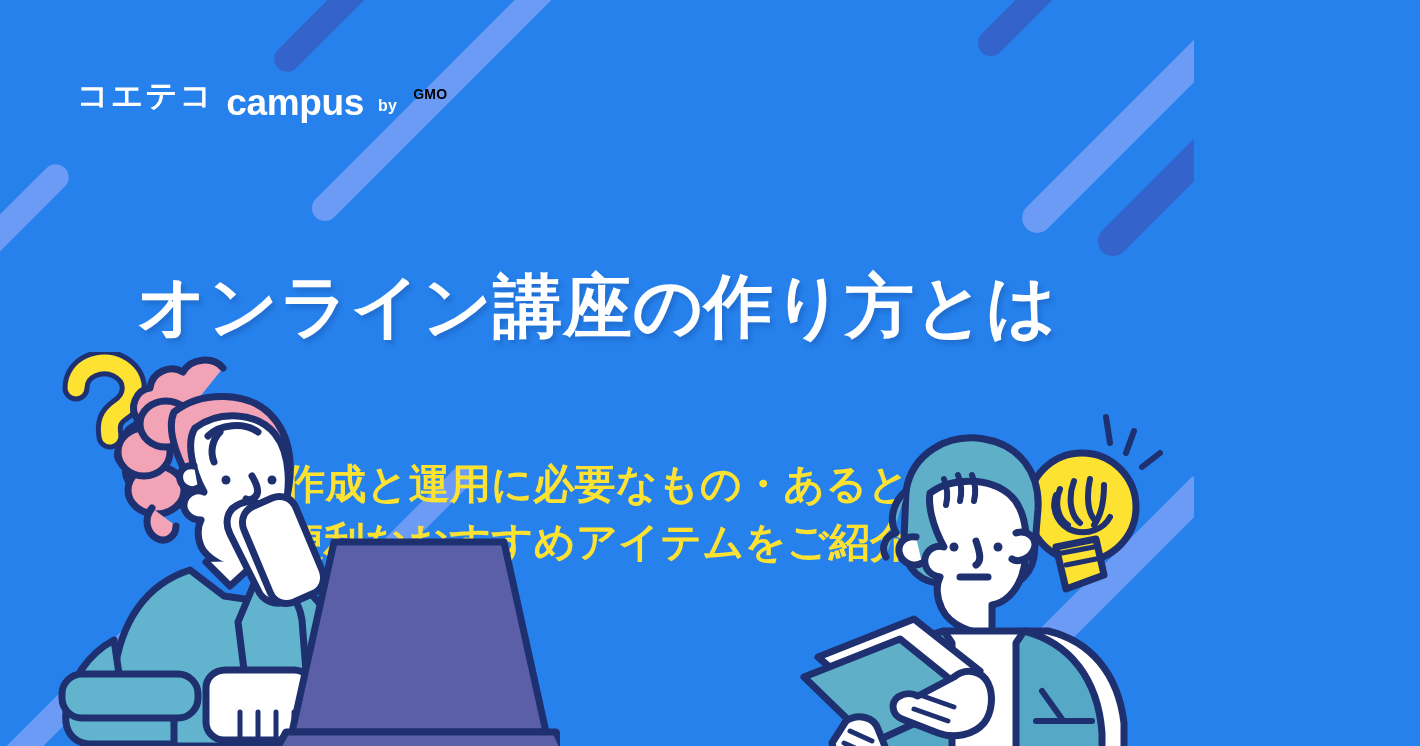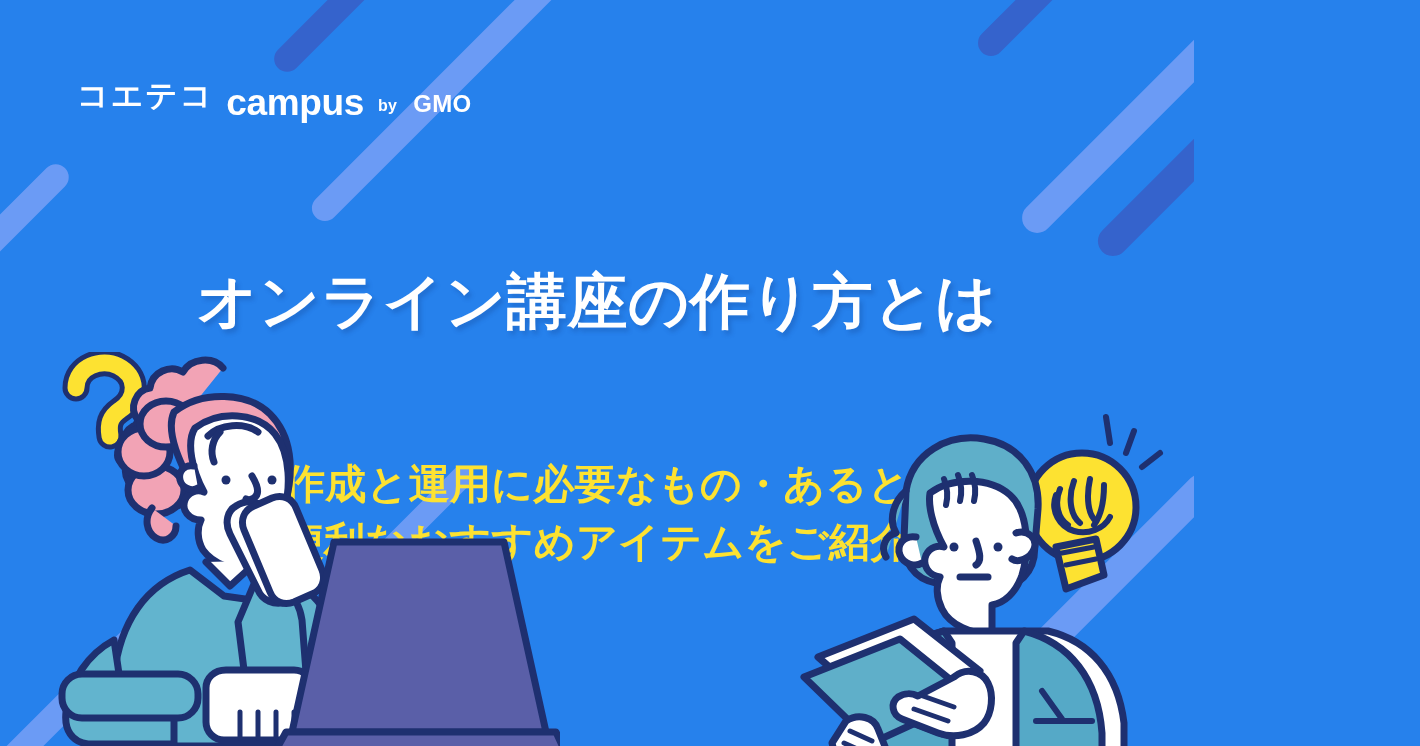--- a/index.html
+++ b/index.html
@@ -31,28 +31,28 @@
   .logo-campus{
     color:#ffffff;font-weight:700;font-size:37px;line-height:1;
     letter-spacing:-0.01em;
     margin-top:14px;
   }
   .logo-by{
     color:#ffffff;font-size:16px;font-weight:700;line-height:1;
     align-self:flex-end;margin-bottom:4px;letter-spacing:.02em;
   }
   .logo-gmo{
-    color:#ffffff;font-size:24px;font-weight:700;line-height:1;
-    align-self:flex-end;margin-bottom:2px;margin-left:2px;letter-spacing:.01em;
+    color:#000000;font-size:14px;font-weight:700;line-height:1;
+    align-self:flex-end;margin-bottom:17px;margin-left:2px;letter-spacing:.01em;
   }
 
   
   .headline{
     position:absolute;left:0;right:0;top:268px;text-align:center;
-    color:#ffffff;font-weight:700;font-size:60px;line-height:1.12;
+    color:#ffffff;font-weight:700;font-size:69px;line-height:1.12;
     letter-spacing:.01em;
     font-family:"DejaVu Sans","Liberation Sans",sans-serif;
     text-shadow:3px 4px 4px rgba(20,70,150,.30);
     white-space:nowrap;
   }
   .subhead{
     position:absolute;left:0;right:0;top:455px;text-align:center;
     color:#FDE231;font-weight:700;font-size:41px;line-height:1.42;
     letter-spacing:.005em;
     font-family:"DejaVu Sans","Liberation Sans",sans-serif;

